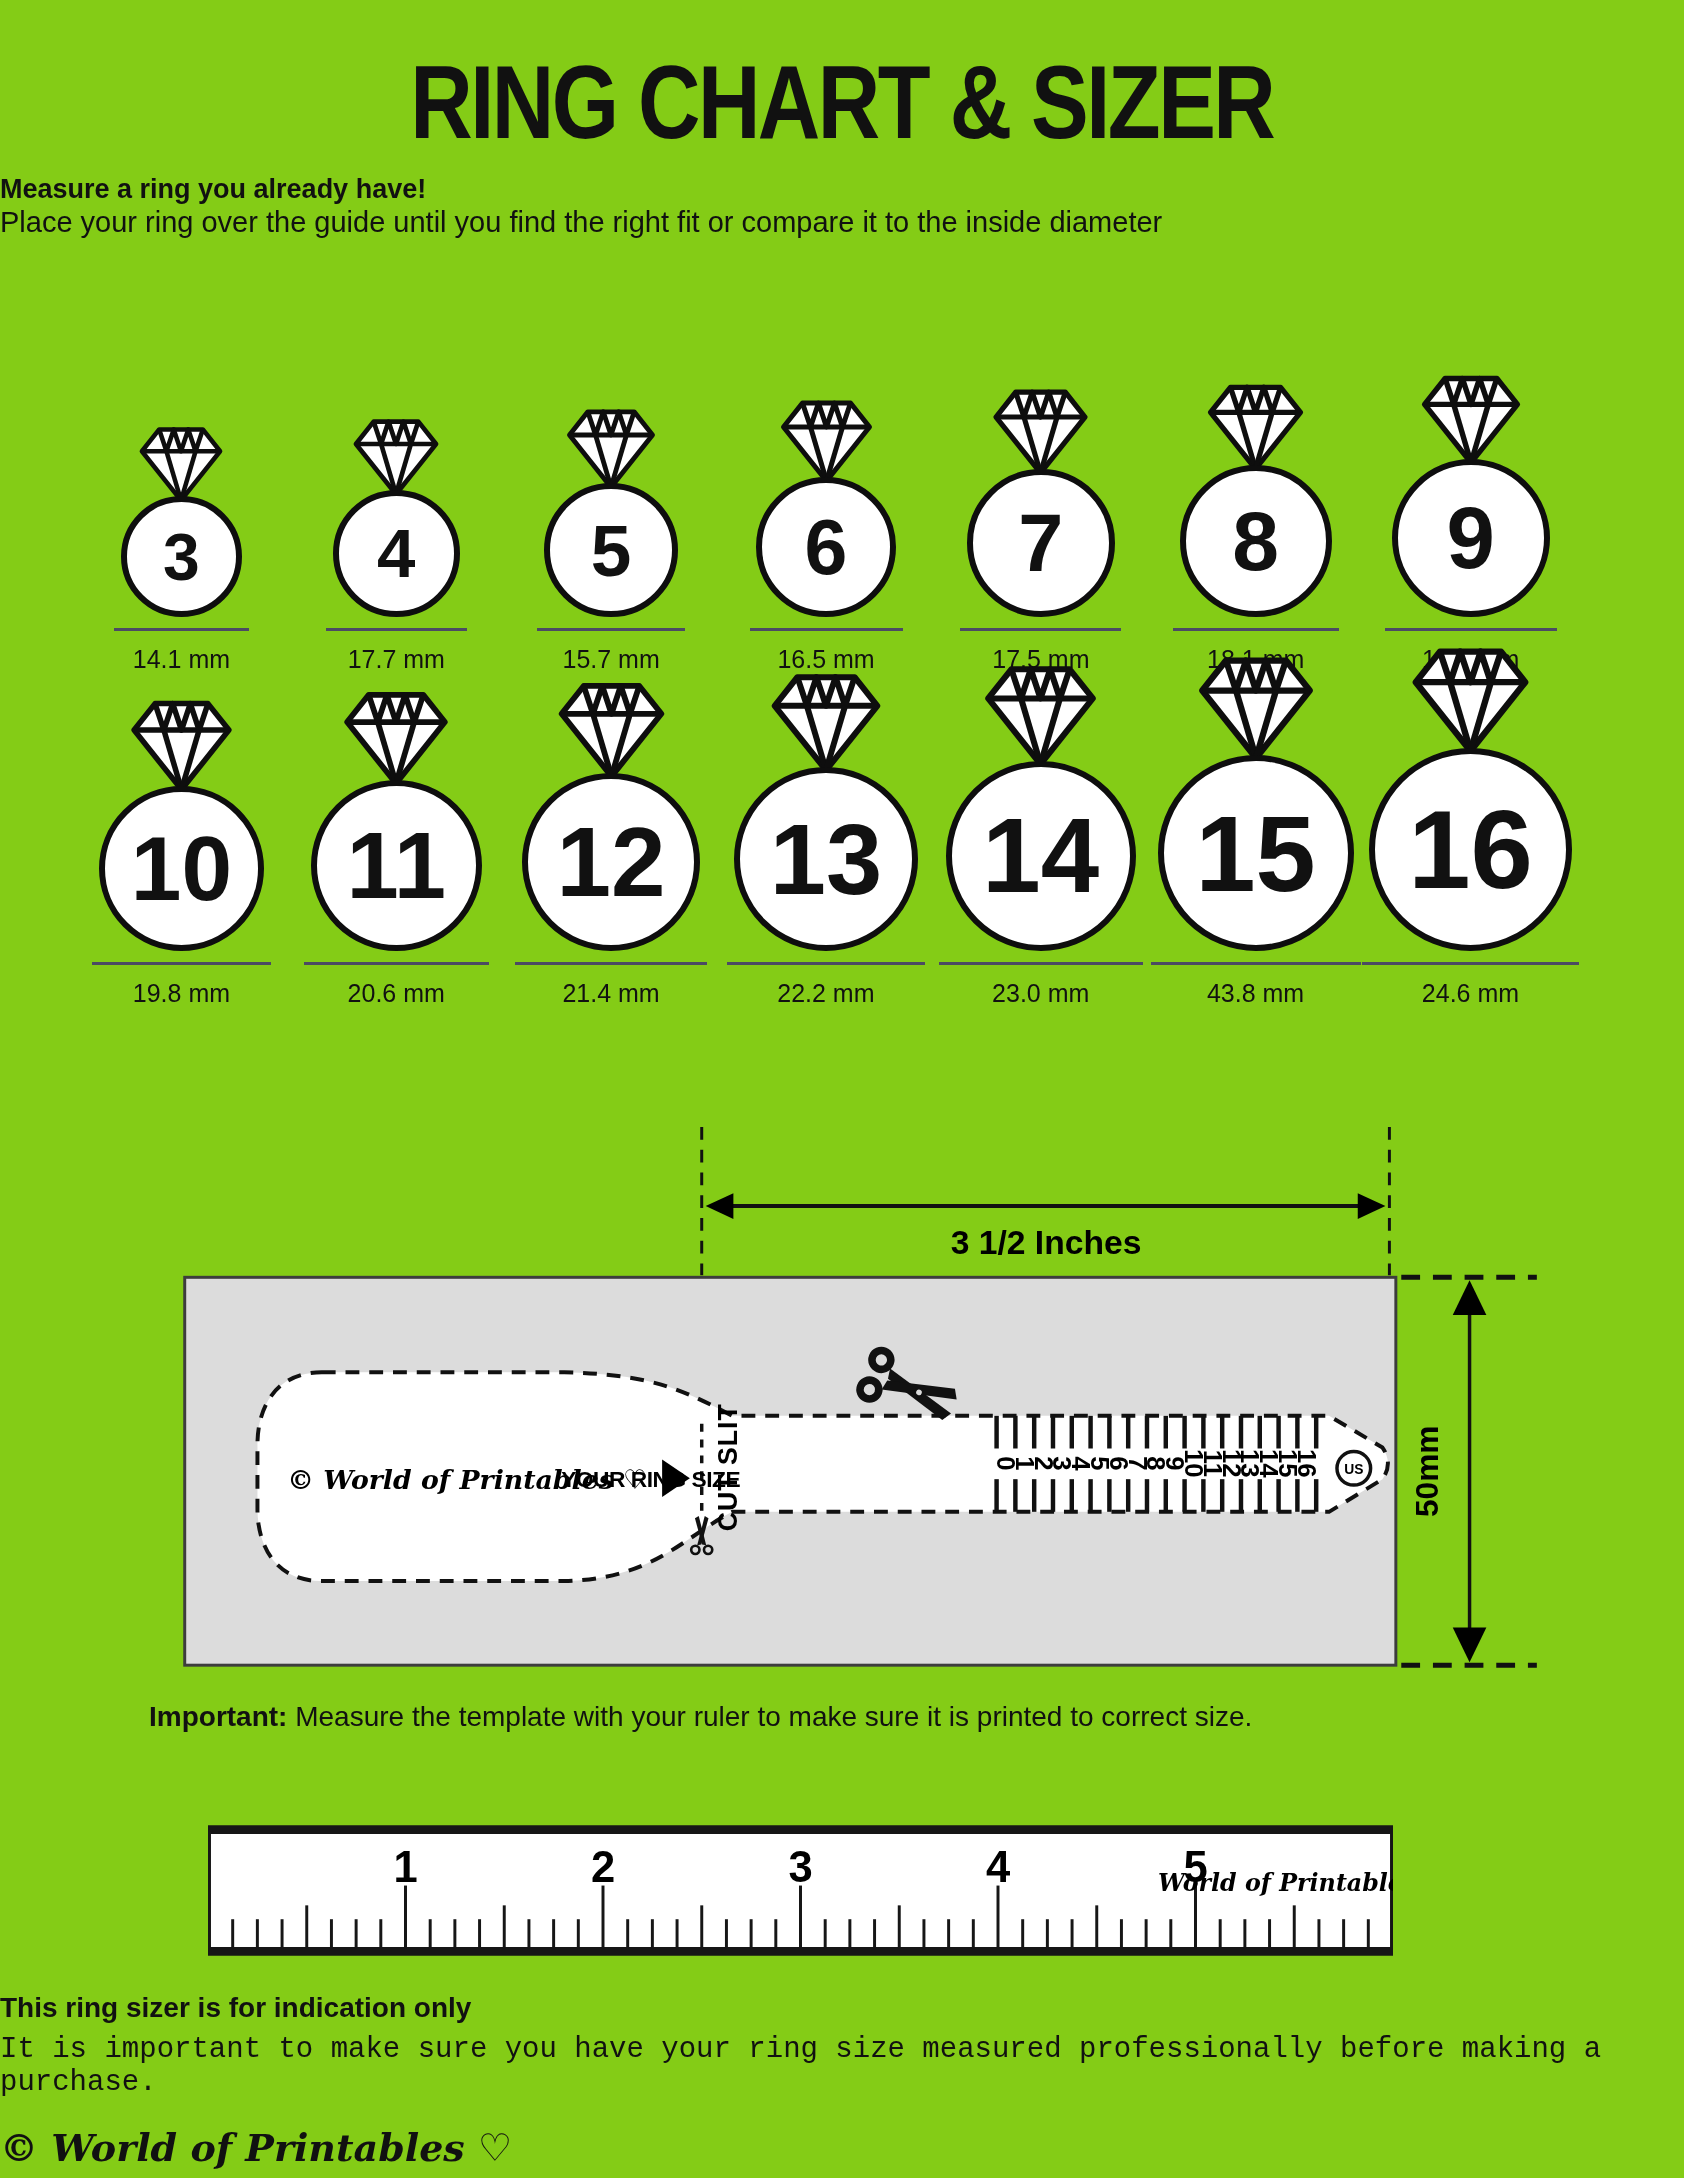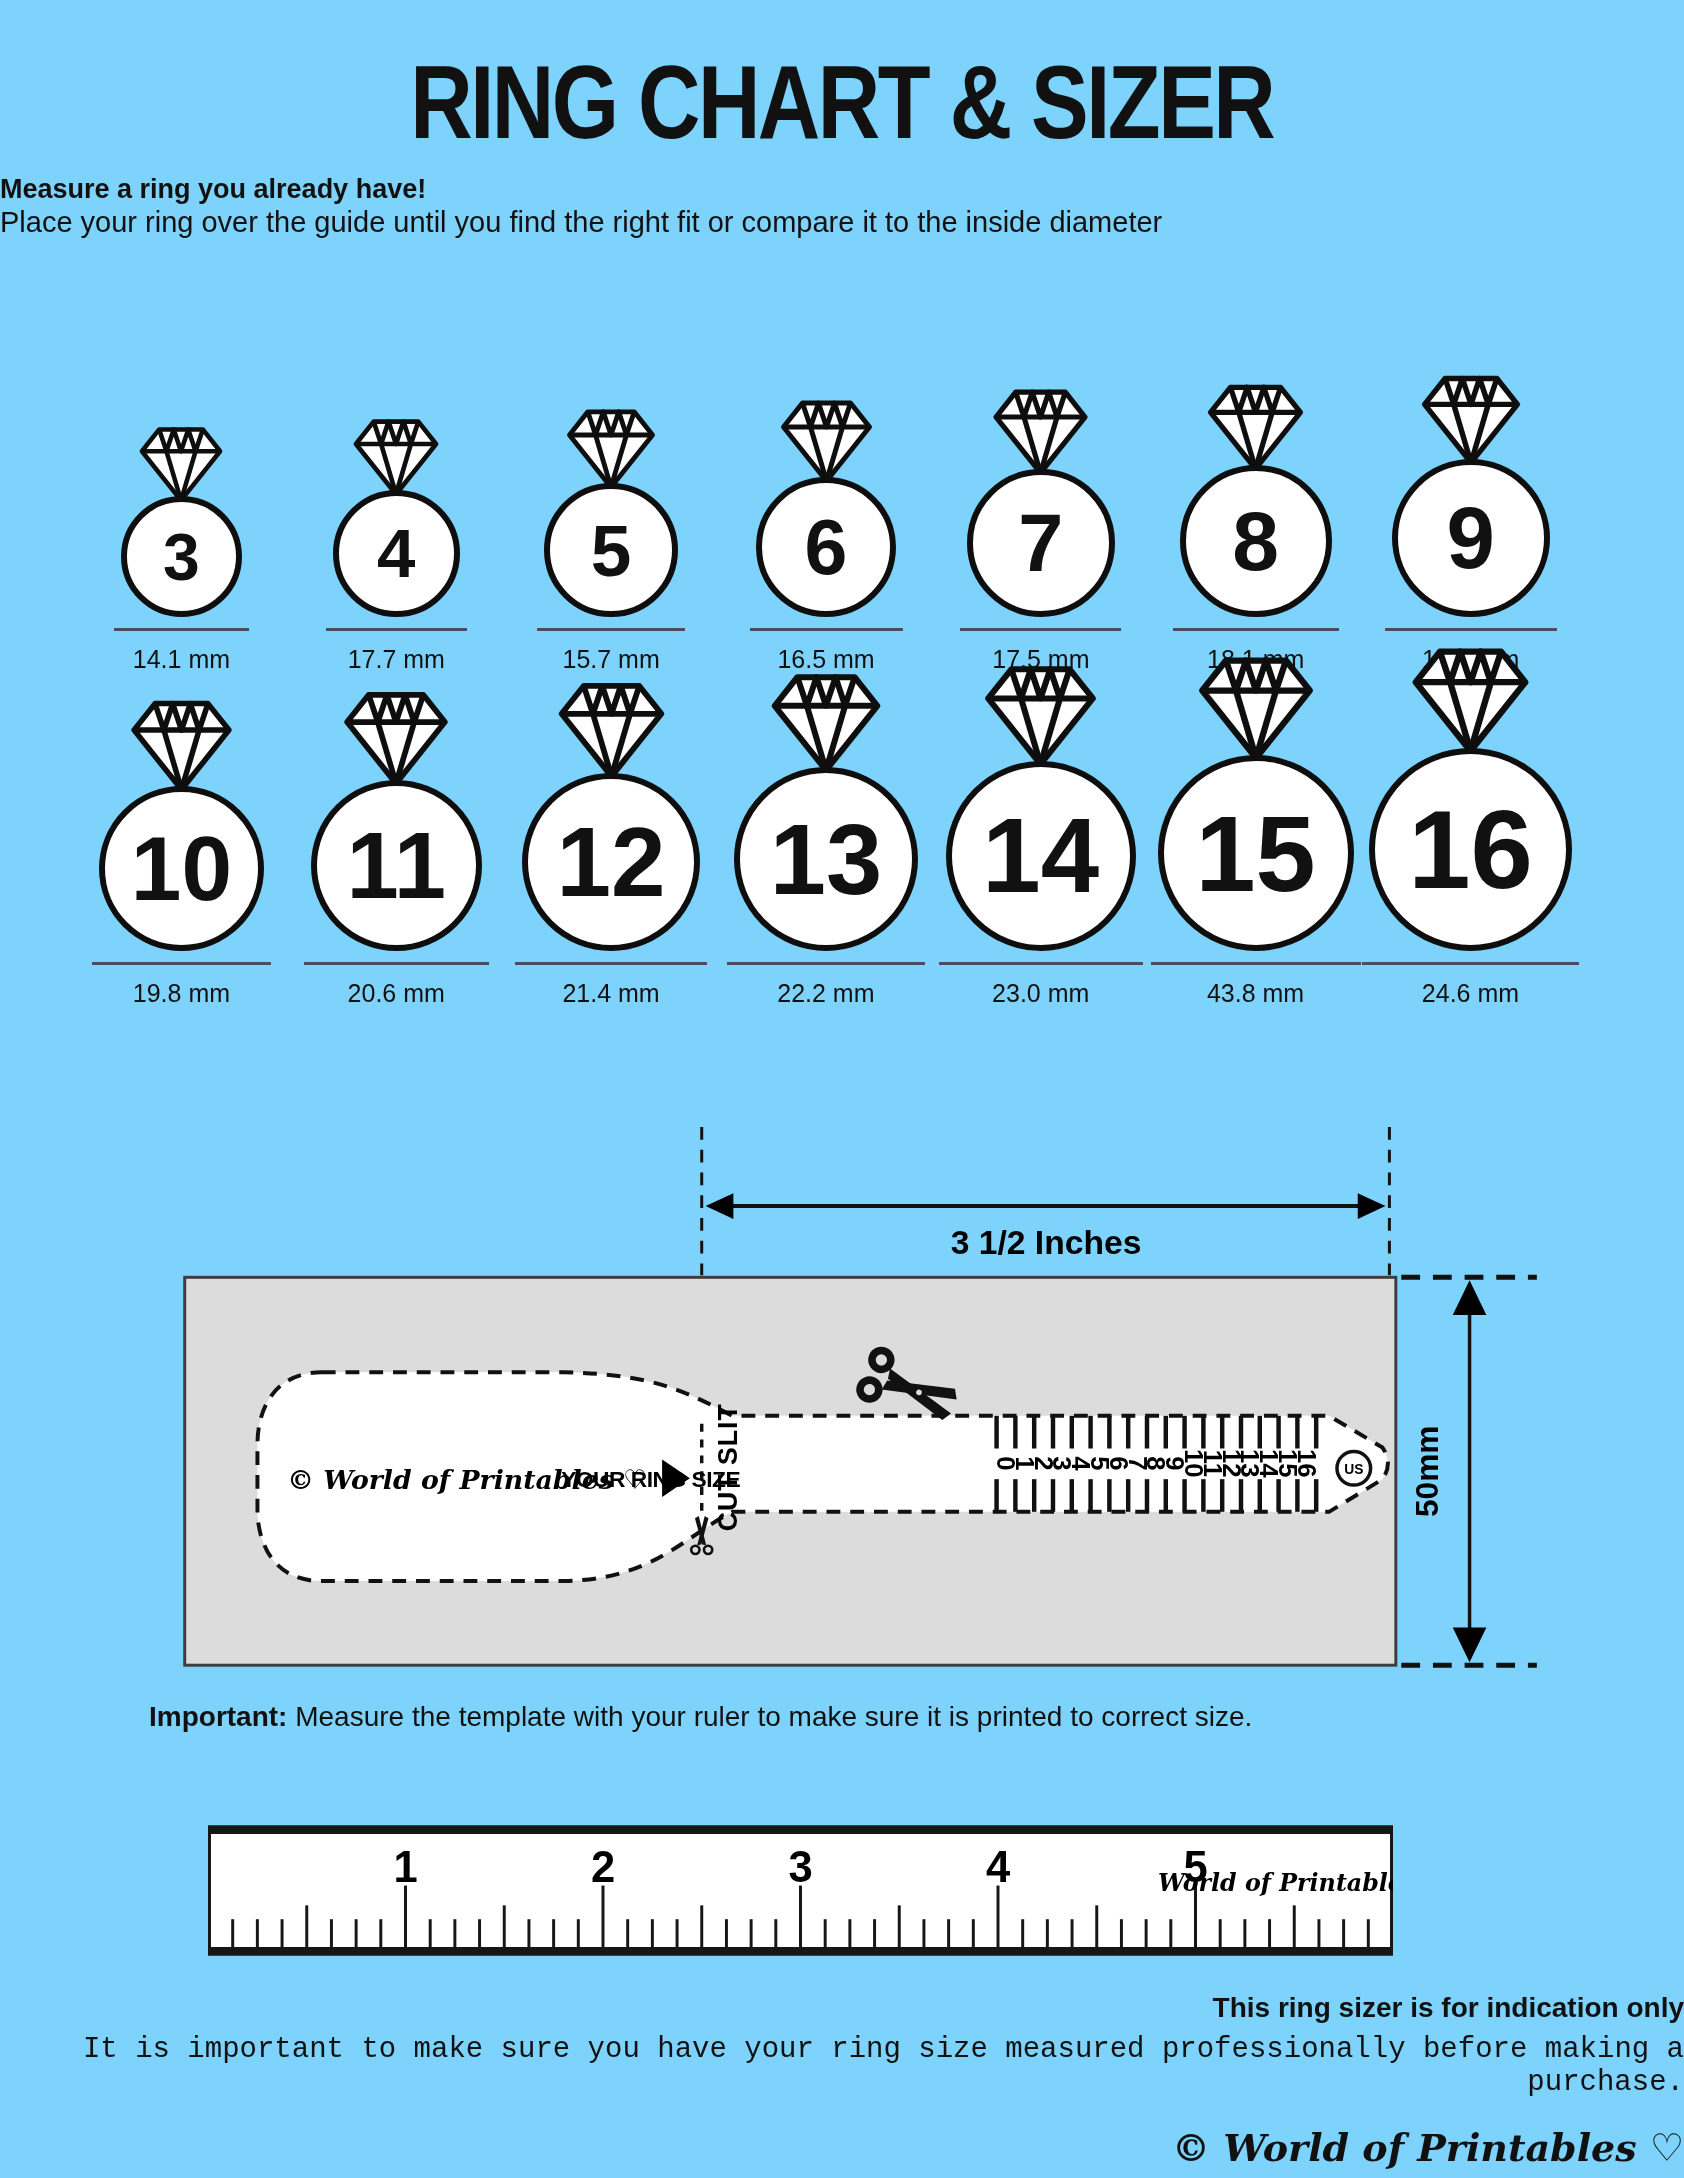--- a/index.html
+++ b/index.html
@@ -1,37 +1,37 @@
 <!DOCTYPE html>
 <html><head>
 <meta charset="utf-8">
 <style>
   html,body{margin:0;padding:0;background:#fff;}
-  .page{position:relative;width:1684px;height:2178px;background:#7dd3fc;
+  .page{position:relative;width:1684px;height:2178px;background:#84cc16;
         font-family:"Liberation Sans",sans-serif;color:#111;overflow:hidden;}
 
   .title{position:absolute;top:44px;left:0;width:100%;text-align:center;
          font-size:103px;font-weight:900;letter-spacing:-3px;white-space:nowrap;}
   .title span{display:inline-block;transform:scaleX(0.84);}
 
   .intro{position:absolute;top:174px;left:0;width:100%;text-align:left;}
   .intro-heading{font-size:27px;font-weight:bold;}
   .intro-sub{font-size:29px;margin-top:1px;}
 
   .ring-row{position:absolute;left:74px;width:1504px;display:flex;align-items:flex-end;}
   .ring-col{width:215px;display:flex;flex-direction:column;align-items:center;justify-content:flex-end;}
   .ring-circle{border:6px solid #0e0e0e;border-radius:50%;display:flex;align-items:center;justify-content:center;
                font-weight:600;margin-top:-8px;background:#fff;box-sizing:border-box;}
   .ring-underline{height:3px;background:#4b4b63;margin-top:11px;}
   .ring-mm{font-size:25px;margin-top:14px;white-space:nowrap;}
 
   .important-line{position:absolute;left:149px;top:1701px;font-size:28px;white-space:nowrap;}
   .important-line b{font-weight:bold;}
 
-  .footer{position:absolute;top:1992px;left:0;width:100%;text-align:right;}
+  .footer{position:absolute;top:1992px;left:0;width:100%;text-align:left;}
   .footer-heading{font-size:28px;font-weight:bold;}
   .footer-text{font-size:29px;margin-top:9px;font-family:Liberation Mono, monospace;}
   .logo{margin-top:26px;font-family:"DejaVu Serif",serif;font-style:italic;font-weight:bold;font-size:38px;}
 
   svg text{font-family:"Liberation Sans",sans-serif;}
   .script-text{font-family:"DejaVu Serif",serif;font-style:italic;font-weight:bold;}
 </style>
 </head>
 <body>
 

